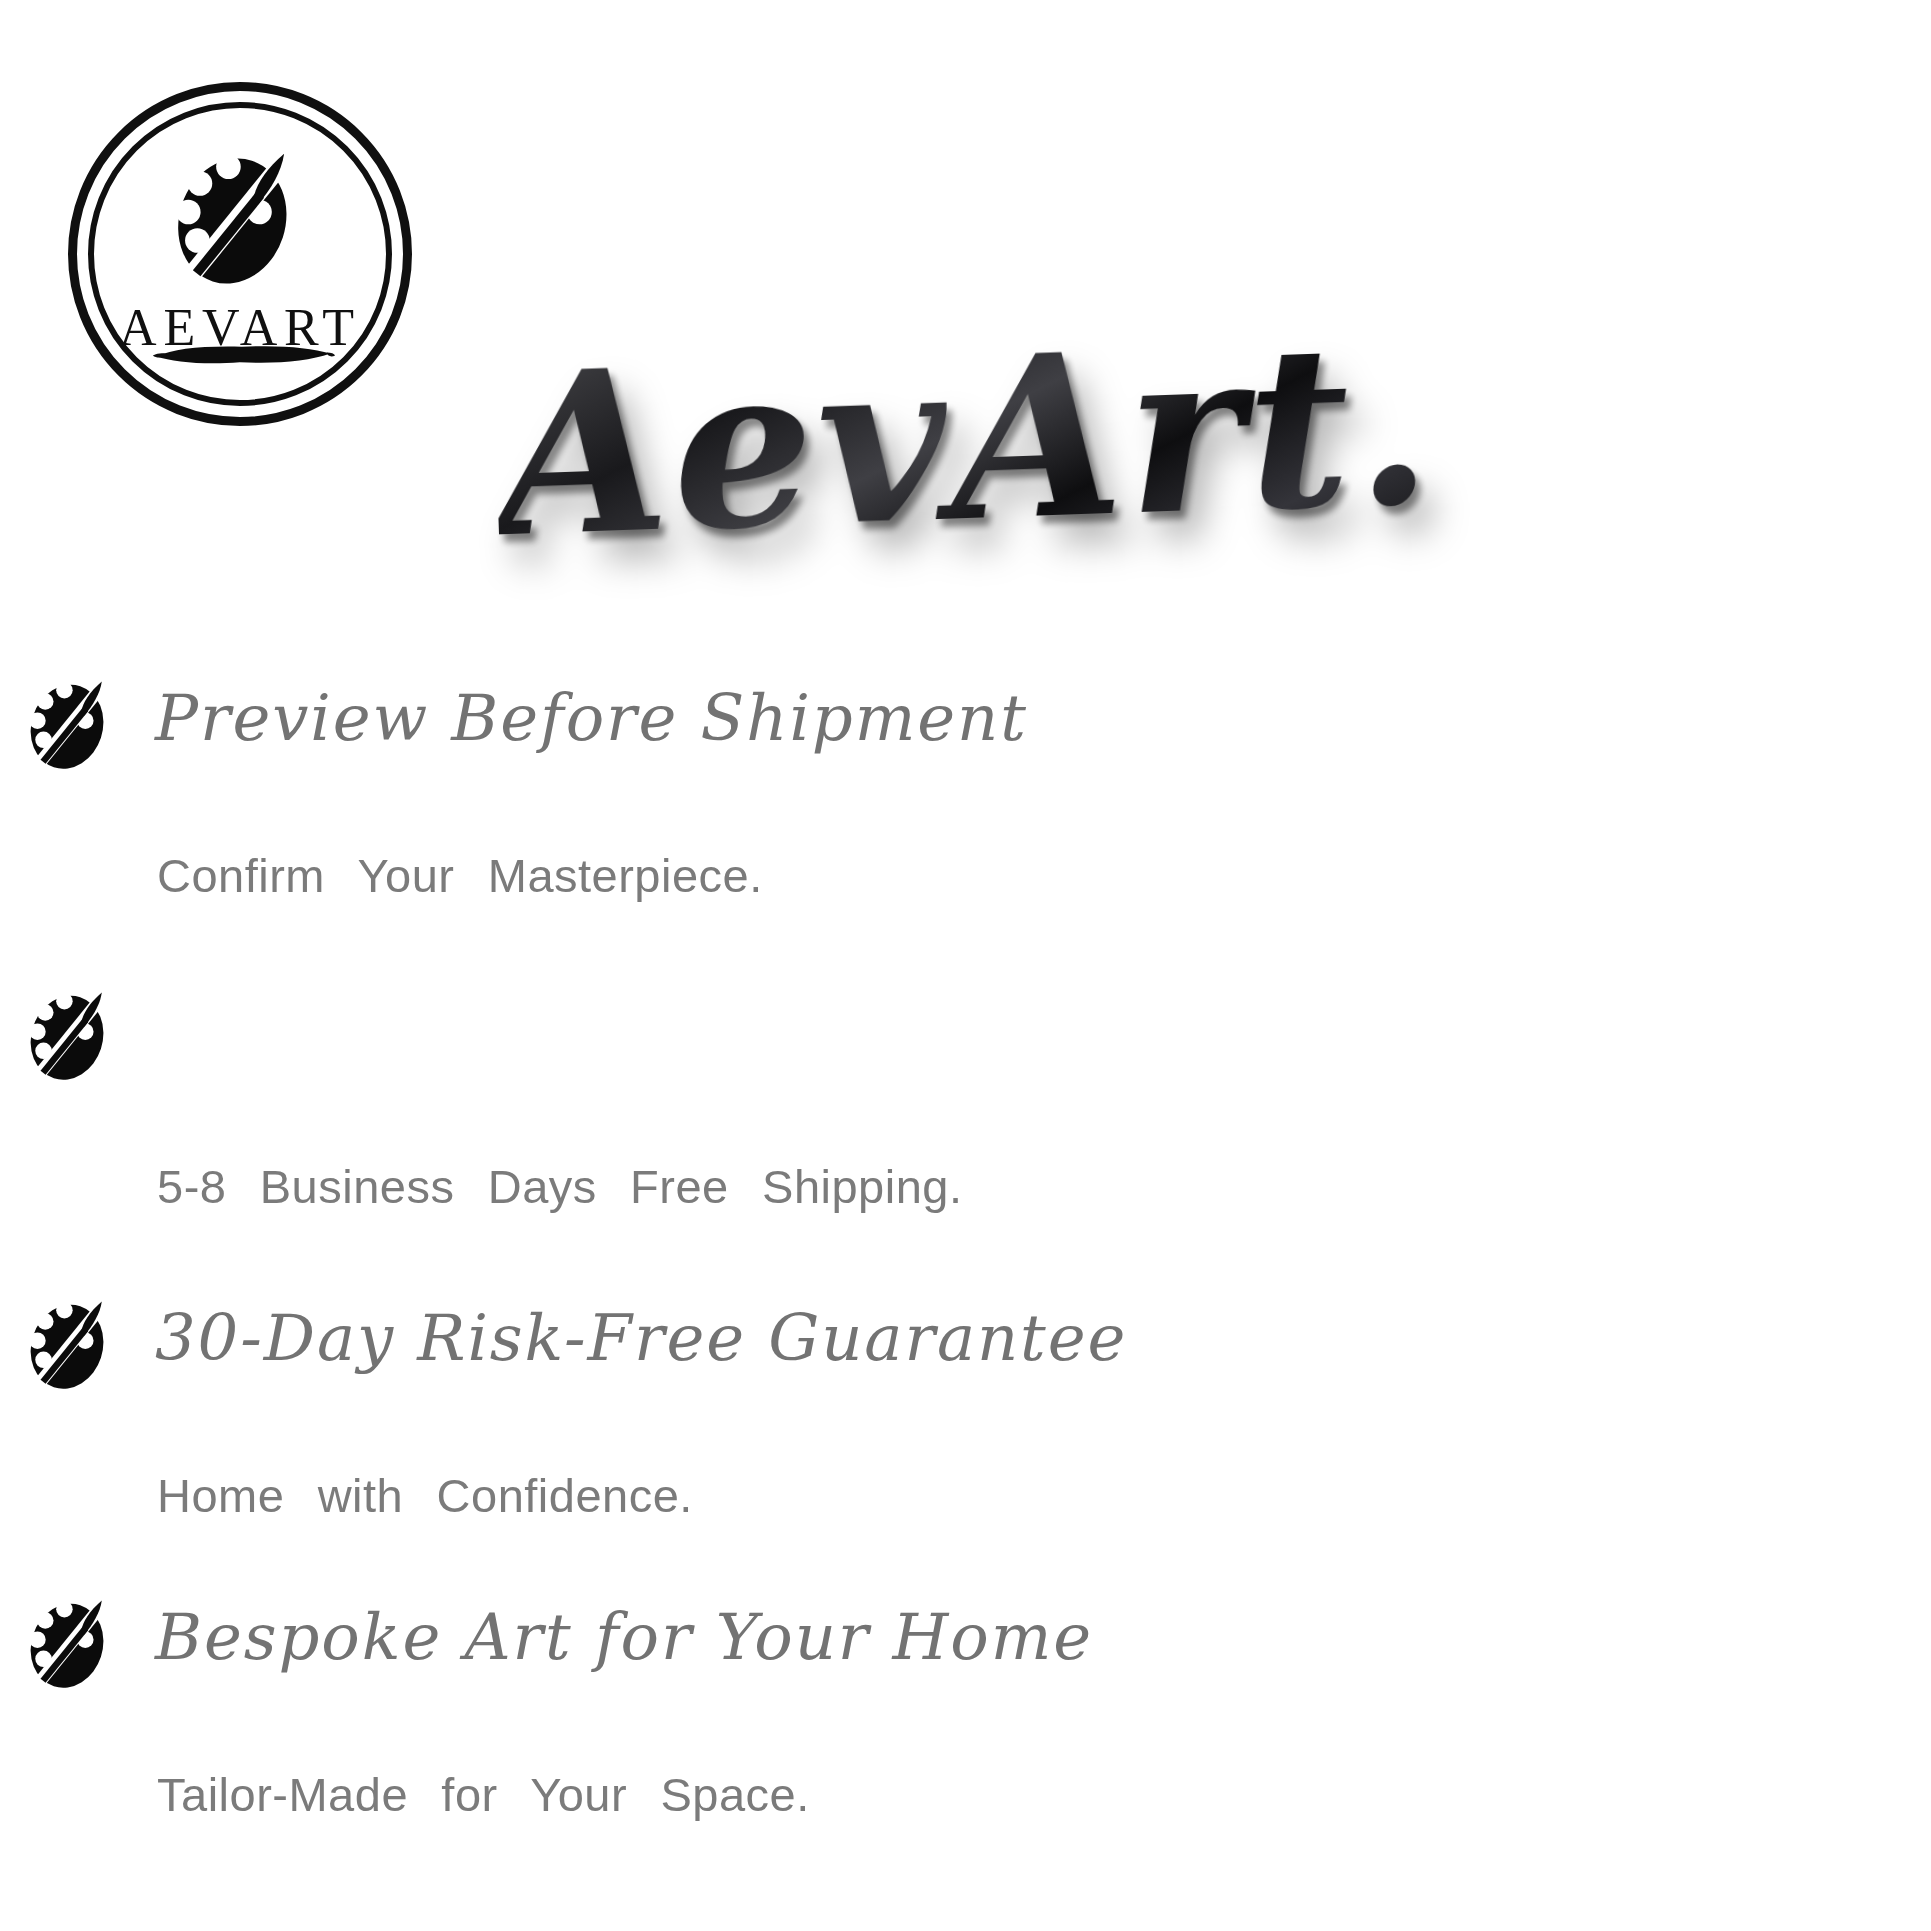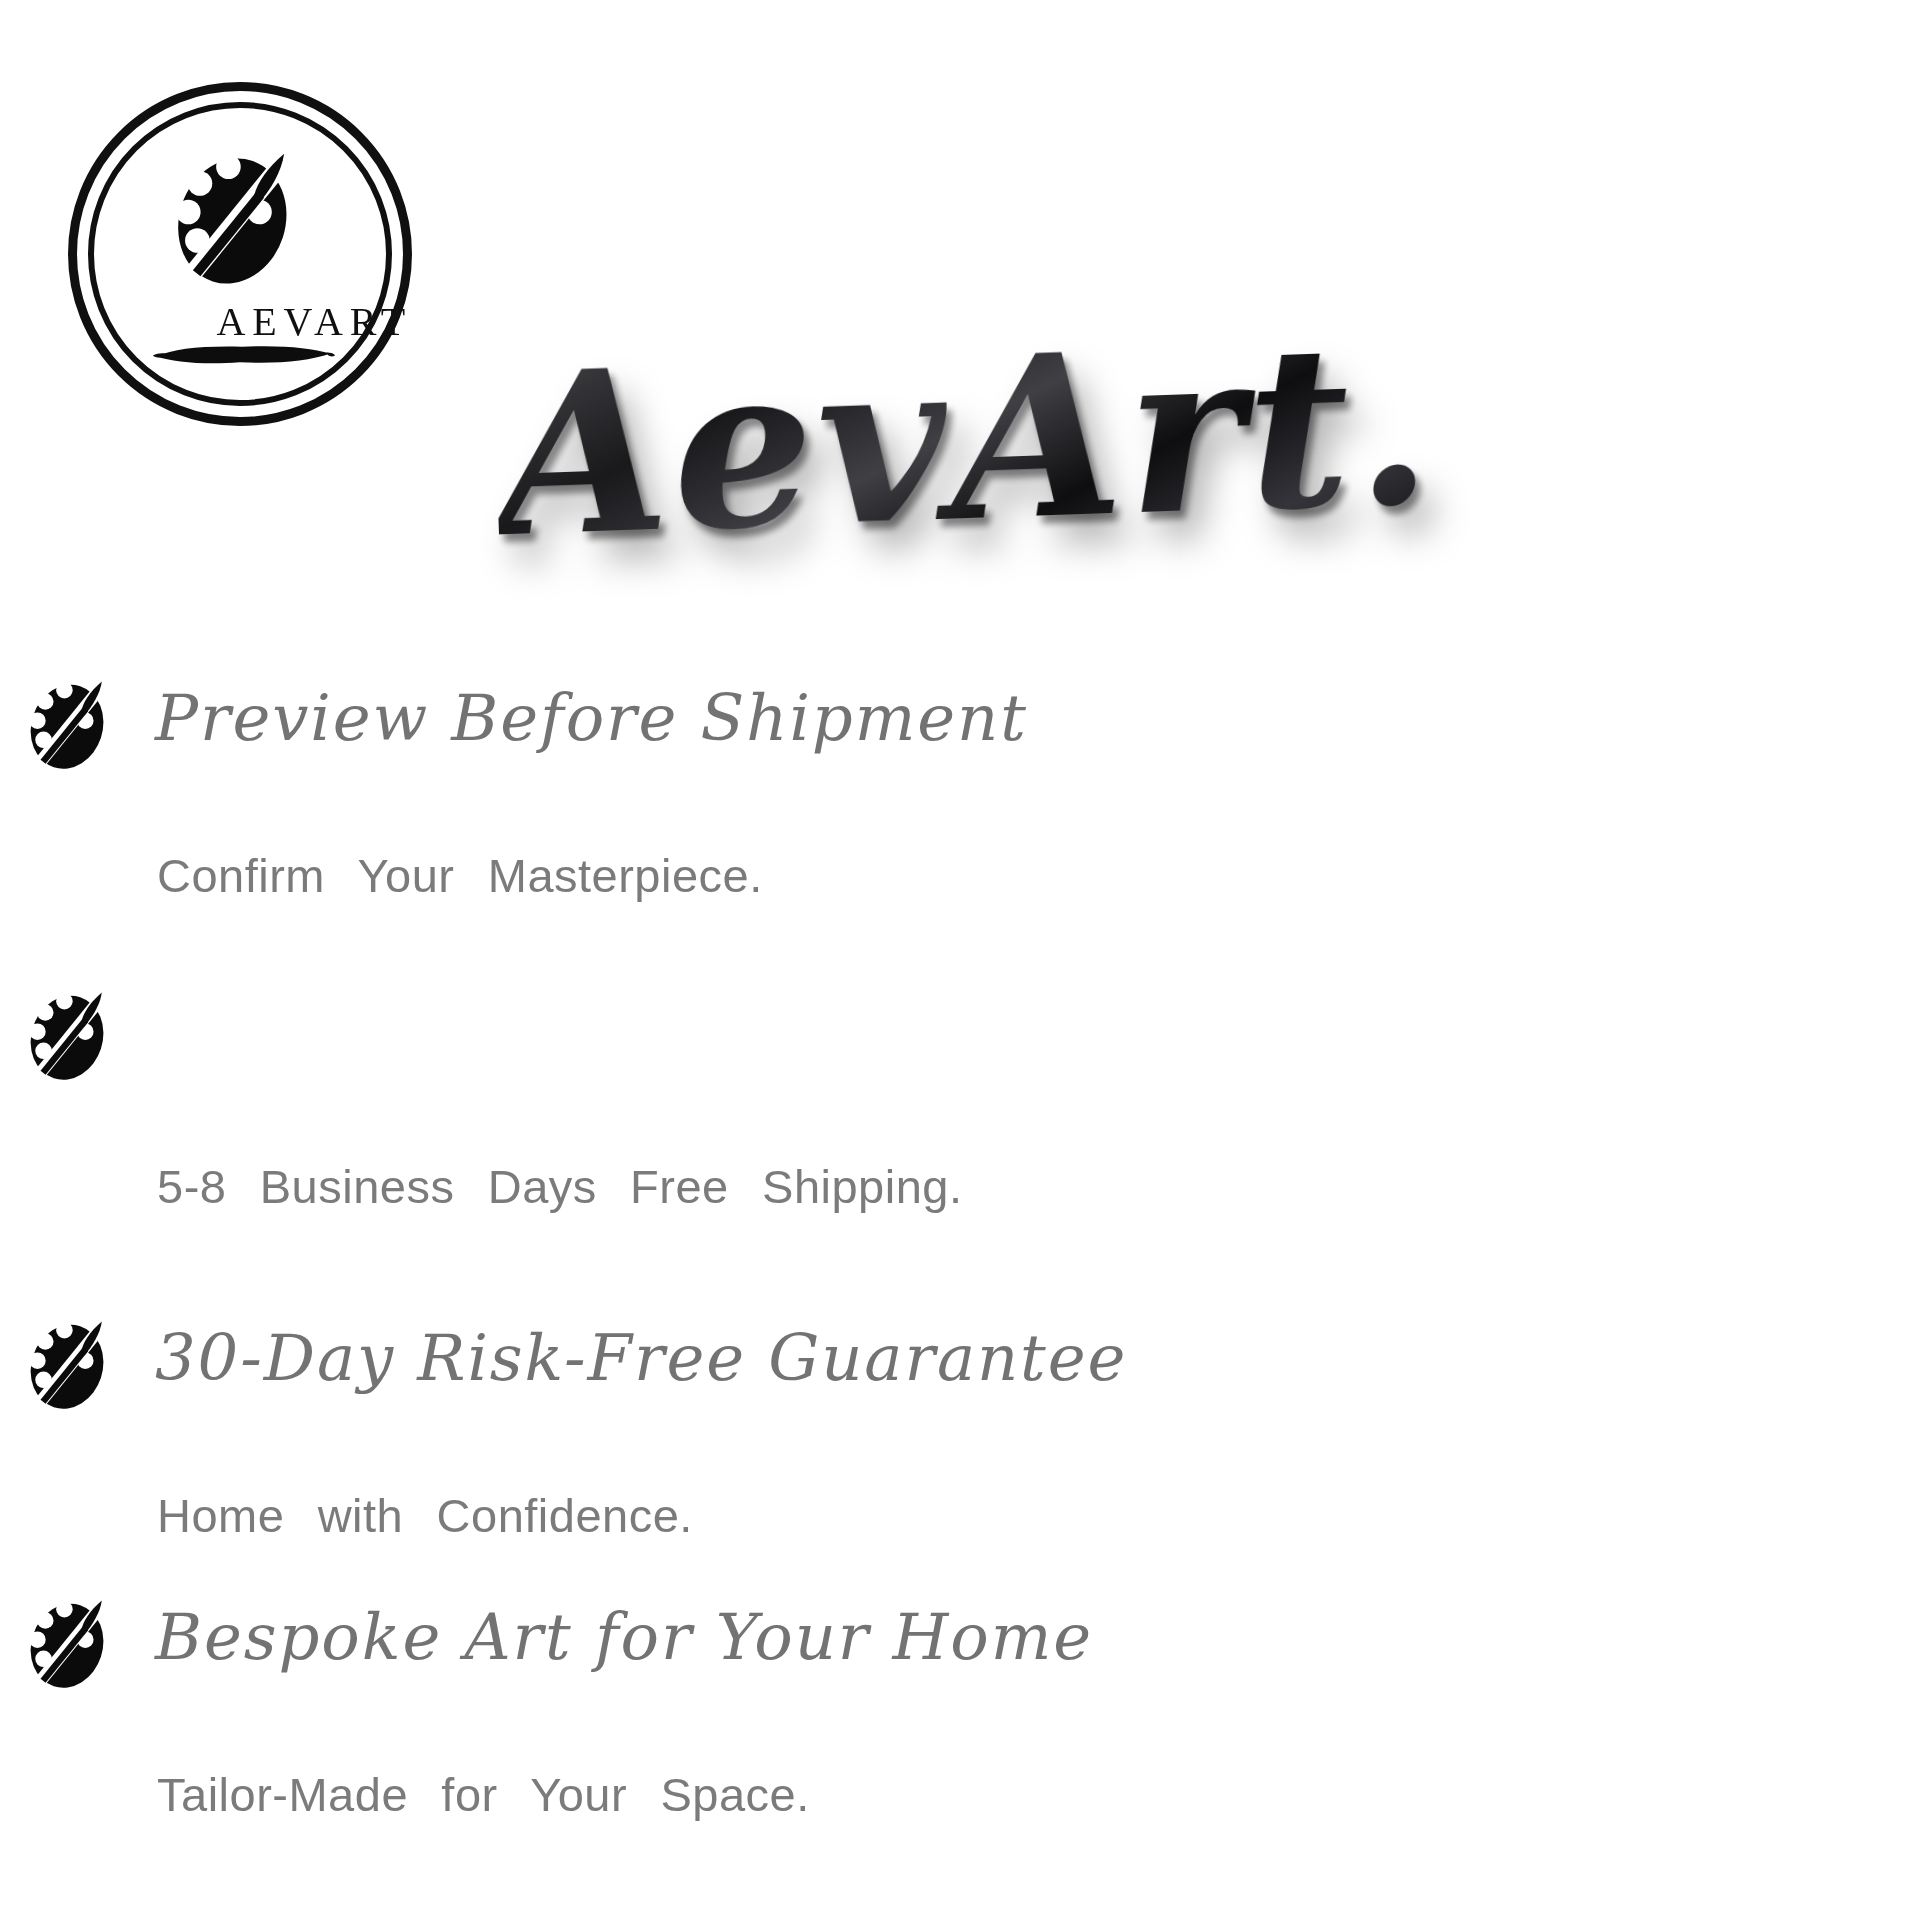--- a/index.html
+++ b/index.html
@@ -43,23 +43,23 @@
     left: 102px;
     top: 64px;
     width: 135px;
     height: 145px;
   }
   .logo-brand {
     position: absolute;
     left: 0;
     right: 0;
     top: 216px;
-    text-align: right;
+    text-align: center;
     font-family: "Liberation Serif", serif;
-    font-size: 40px;
+    font-size: 52px;
     letter-spacing: 6.8px;
     color: #101010;
     white-space: nowrap;
   }
   .logo-underline {
     position: absolute;
     left: 83px;
     top: 259px;
     width: 185px;
     height: 27px;
@@ -129,21 +129,21 @@
     top: 172px;
     font-family: "Liberation Sans", sans-serif;
     font-size: 47px;
     letter-spacing: 0.5px;
     word-spacing: 0.42em;
     color: #7b7b7b;
     white-space: nowrap;
   }
   .row-1 { top: 676px; }
   .row-2 { top: 987px; }
-  .row-3 { top: 1296px; margin-top: 20px; }
+  .row-3 { top: 1296px; }
   .row-4 { top: 1595px; }
 </style>
 </head>
 <body>
 
 <svg width="0" height="0" style="position:absolute">
   <defs>
     <g id="palette-glyph">
       <ellipse cx="46" cy="58" rx="41" ry="49" fill="#0b0b0b" transform="rotate(18 46 58)"></ellipse>
       <circle cx="43" cy="16" r="9.5" fill="#ffffff"></circle>

